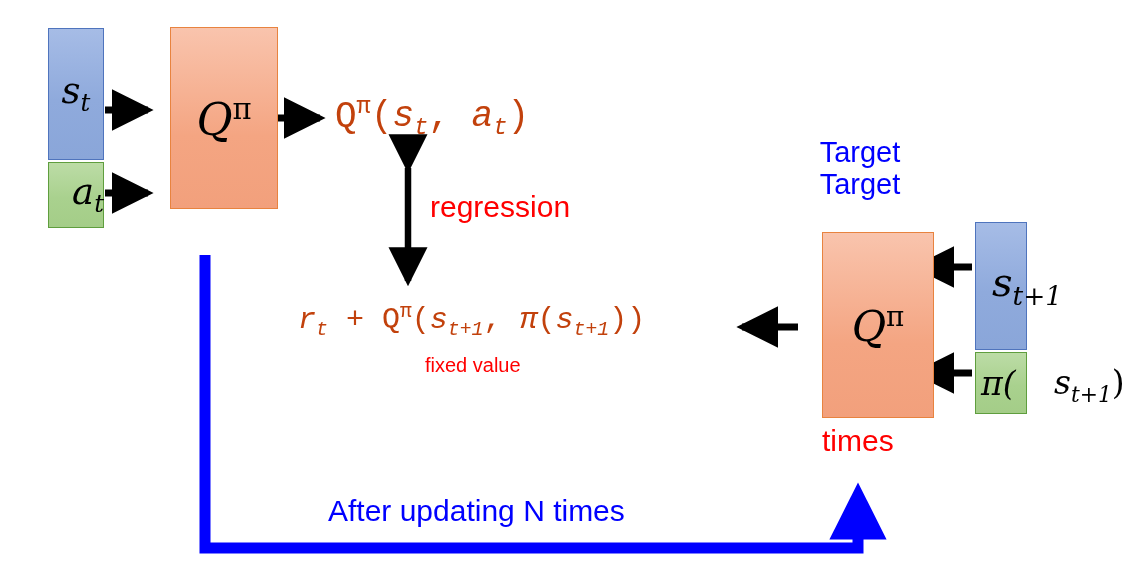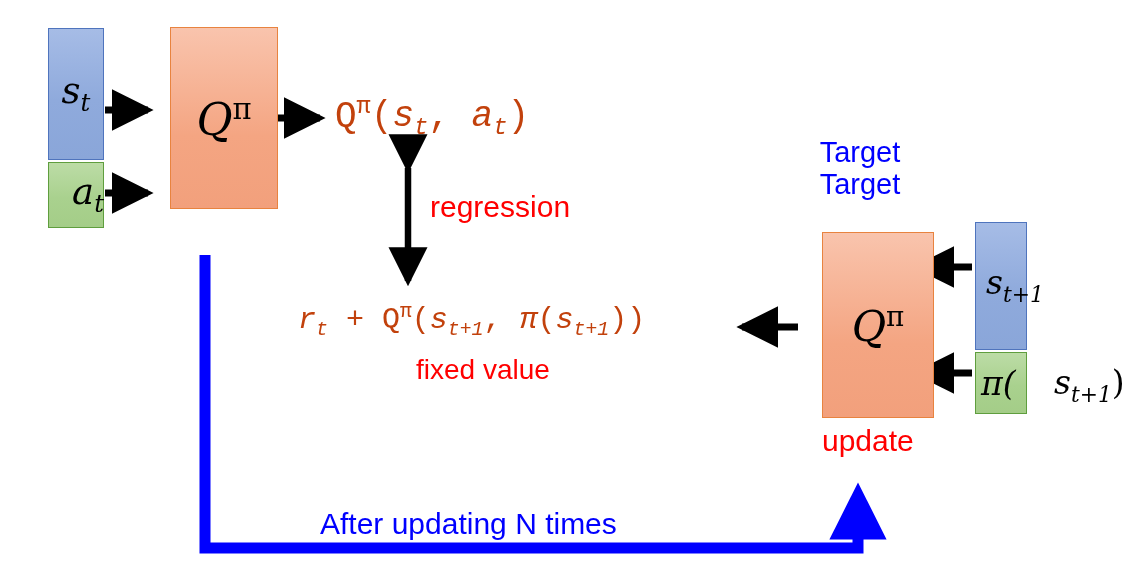--- a/index.html
+++ b/index.html
@@ -152,21 +152,21 @@
     </span>
   </div>
 
   <div class="box box-orange" style="left:802px; top:232px; width:112px; height:186px;">
     <span class="mathlabel" style="position:static; font-size:42px;">
       <span>Q</span><span class="sup" style="font-style:normal;">π</span>
     </span>
   </div>
 
   <div class="box box-blue" style="left:975px; top:222px; width:52px; height:128px; justify-content:flex-start;">
-    <span class="mathlabel" style="position:static; font-size:33px; padding-left:10px;">
+    <span class="mathlabel" style="position:static; font-size:40px; padding-left:16px;">
       <span>s</span><span class="sub">t+1</span>
     </span>
   </div>
 
   <div class="box box-green" style="left:975px; top:352px; width:52px; height:62px; justify-content:flex-start;">
     <span class="mathlabel" style="position:static; font-size:33px; padding-left:5px;">
       <span>π(</span>
     </span>
   </div>
 
@@ -178,24 +178,24 @@
     <span>Q</span><span class="sup" style="font-style:normal;">π</span><span>(</span><span style="font-style:italic;">s</span><span class="sub">t</span><span>, </span><span style="font-style:italic;">a</span><span class="sub">t</span><span>)</span>
   </span>
 
   <span class="expr" style="left:298px; top:303px; font-size:30px;">
     <span style="font-style:italic;">r</span><span class="sub">t</span><span> + </span><span>Q</span><span class="sup" style="font-style:normal;">π</span><span>(</span><span style="font-style:italic;">s</span><span class="sub">t+1</span><span>, </span><span style="font-style:italic;">π</span><span>(</span><span style="font-style:italic;">s</span><span class="sub">t+1</span><span>)</span><span>)</span>
   </span>
 
 
   <span class="redlabel" style="left:430px; top:191px; font-size:30px;">regression</span>
 
-  <span class="redlabel" style="left:416px; top:355px; font-size:28px;">fixed value</span>
-
-  <span class="redlabel" style="left:822px; top:425px; font-size:30px;">update</span>
+  <span class="redlabel" style="left:425px; top:355px; font-size:20px;">fixed value</span>
+
+  <span class="redlabel" style="left:822px; top:425px; font-size:30px;">times</span>
 
   <div class="bluelabel" style="left:796px; top:136px; width:128px; font-size:29px;">
     <div>Target</div>
     <div>Target</div>
   </div>
 
-  <span class="bluelabel" style="left:320px; top:494px; font-size:30px;margin-top:13px;">After updating N times</span>
+  <span class="bluelabel" style="left:328px; top:494px; font-size:30px;">After updating N times</span>
 
 </div>
 
 </body></html>

